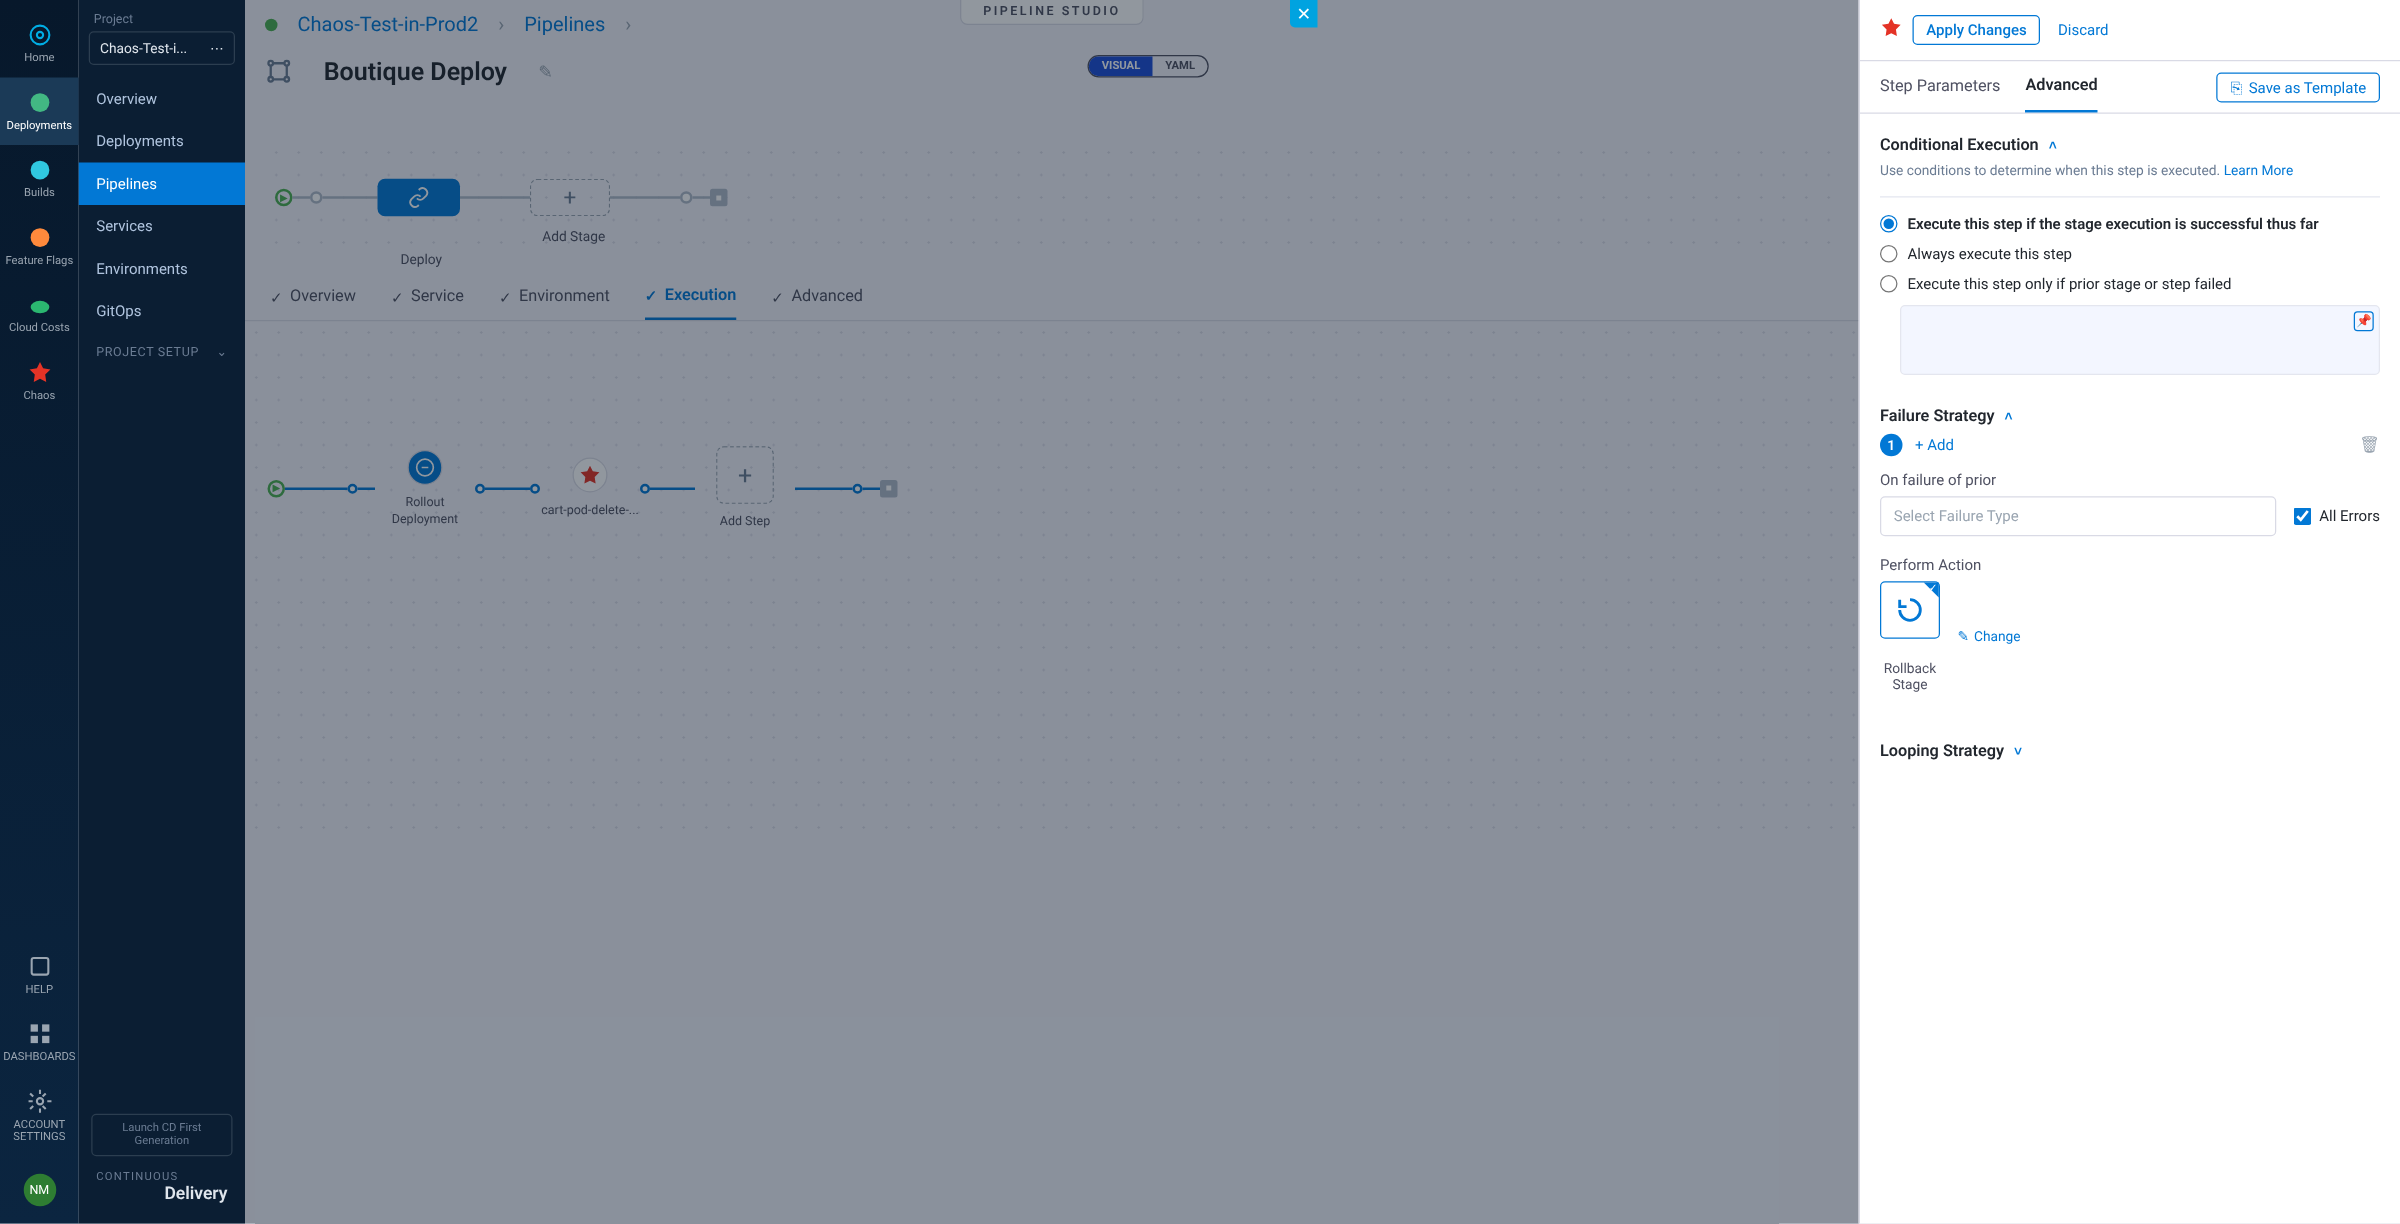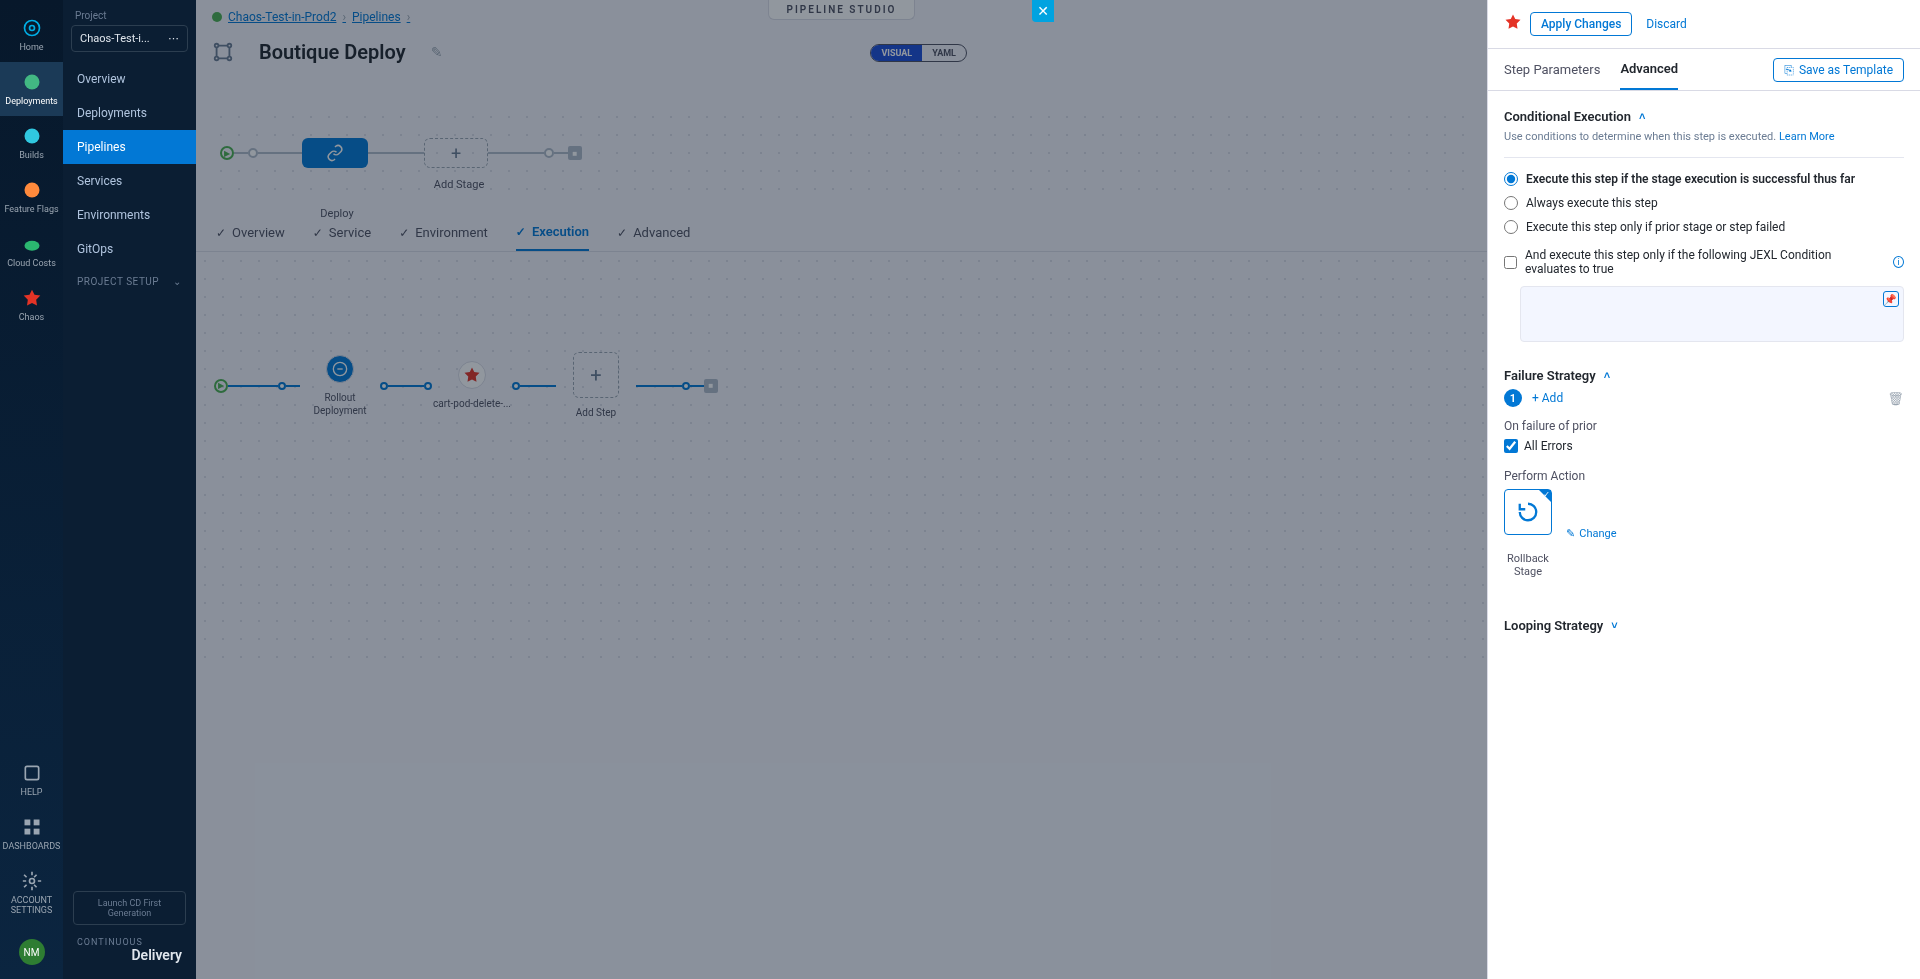--- a/index.html
+++ b/index.html
@@ -22,40 +22,40 @@
 .nav-secondary .setup { padding: 10px 14px; font-size:10px; letter-spacing:0.5px; color:#6b7c93; display:flex;justify-content:space-between;align-items:center;}
 .nav-secondary .spacer { flex:1; }
 .nav-secondary .launch { margin: 0 10px 12px; font-size: 9px; border:1px solid #2c3e50; padding:6px; text-align:center; border-radius:4px;color:#6b7c93;}
 .nav-secondary .brand { padding: 0 14px 16px; }
 .nav-secondary .brand-top { font-size: 9px; letter-spacing: 1px; color: #6b7c93; }
 .nav-secondary .brand-bot { font-size: 14px; font-weight:600; color:#e0e6ed;text-align:right; }
 
 
 .main { flex:1; position:relative; background:#f3f3fa; }
 .dim-overlay { position:absolute; inset:0; background:rgba(10,25,41,0.45); z-index:5; pointer-events:none; }
-.crumb { display:flex; align-items:center; gap:6px; padding:10px 16px; font-size:12px; color:#0278d5;text-decoration:underline; }
+.crumb { display:flex; align-items:center; gap:16px; padding:10px 16px; font-size:16px; color:#0278d5; }
 .crumb .dot { width:10px;height:10px;border-radius:50%;background:#4caf50; }
 .crumb .sep { color:#9aa5b1; }
 .title-row { display:flex; align-items:center; gap:25px; padding: 6px 16px 14px; }
 .title-row .pipe-ic { width:22px;height:22px;color:#6b7c93; }
 .title-row h1 { font-size:20px; font-weight:600; color:#22272e; }
 .title-row .edit-ic { color:#9aa5b1; font-size:14px;}
 .studio-pill { position:absolute; top:0; left:50%; transform:translateX(-50%); background:#fff; border:1px solid #d9dae5; border-top:none; border-radius:0 0 6px 6px; padding:4px 18px; font-size:10px; letter-spacing:2px; color:#4f5162; font-weight:600;}
 .view-toggle { position:absolute; top:44px; right:520px; display:flex; border:1px solid #4f5162; border-radius:12px; overflow:hidden; font-size:9px; font-weight:700;}
 .view-toggle span{padding:3px 10px;}
 .view-toggle .on{background:#1d4ed8;color:#fff;}
 .view-toggle .off{color:#4f5162;}
 
 .stage-strip { margin: 30px 16px 0; height:90px; position:relative; background-image: radial-gradient(#d9dae6 1px, transparent 1px); background-size: 18px 18px; display:flex;align-items:center;gap:0;padding-left:8px; }
 .node-start{width:14px;height:14px;border:2px solid #4caf50;border-radius:50%;display:flex;align-items:center;justify-content:center;color:#4caf50;font-size:8px;}
 .wire{height:2px;background:#b0bac9;}
 .node-small{width:10px;height:10px;border:2px solid #b0bac9;border-radius:50%;background:#fff;}
 .stage-card{width:66px;height:30px;background:#0278d5;border-radius:6px;display:flex;align-items:center;justify-content:center;color:#fff;position:relative;}
 .stage-card svg{width:18px;height:18px;}
-.stage-label{position:absolute;top:69px;font-size:11px;color:#4f5162;width:70px;text-align:center;}
+.stage-label{position:absolute;top:58px;font-size:11px;color:#4f5162;width:70px;text-align:center;}
 .add-stage{width:64px;height:30px;border:1px dashed #9aa5b1;border-radius:6px;display:flex;align-items:center;justify-content:center;color:#6b7c93;font-size:18px;position:relative;}
 .node-end{width:14px;height:14px;background:#b0bac9;display:flex;align-items:center;justify-content:center;color:#fff;font-size:8px;border-radius:2px;}
 
 .tabs { display:flex; gap:28px; padding: 26px 20px 0; border-bottom:1px solid #d9dae5; font-size:13px; color:#4f5162; }
 .tabs .tab{display:flex;align-items:center;gap:6px;padding-bottom:10px;cursor:pointer;}
 .tabs .tab .chk{color:#4f5162;font-size:12px;}
 .tabs .tab.active{color:#0278d5;border-bottom:2px solid #0278d5;font-weight:600;}
 .tabs .tab.active .chk{color:#0278d5;}
 
 .canvas { flex:1; height:420px; margin:0; background-image: radial-gradient(#d9dae6 1px, transparent 1px); background-size:18px 18px; position:relative; padding-top:100px; padding-left:18px; display:flex;align-items:flex-start; }
@@ -368,44 +368,40 @@
     </label>
     <label class="radio-row">
       <input type="radio" name="cond" style="">
       <span>Always execute this step</span>
     </label>
     <label class="radio-row">
       <input type="radio" name="cond" style="">
       <span>Execute this step only if prior stage or step failed</span>
     </label>
 
-    <label class="check-row">
-      <input type="checkbox" style="">
-      <span>And execute this step only if the following JEXL Condition evaluates to true</span>
-      <span class="info-ic">i</span>
-    </label>
     <div class="jexl-box">
       <span class="pin">📌</span>
     </div>
 
     <div style="height:26px"></div>
 
     <div class="section-head">
       <span>Failure Strategy</span>
       <span class="chev">˄</span>
     </div>
 
     <div class="badge-row">
       <span class="num-badge">1</span>
       <span class="add-link">+ Add</span>
       <span class="trash">🗑</span>
     </div>
 
     <div class="field-label">On failure of prior</div>
     <div class="sel-row">
+      <div class="select-box"><span>Select Failure Type</span></div>
       <label class="all-err">
         <input type="checkbox" checked="" style="">
         <span>All Errors</span>
       </label>
     </div>
 
     <div class="field-label">Perform Action</div>
     <div class="action-card">
       <div>
         <div class="rollback-box">

